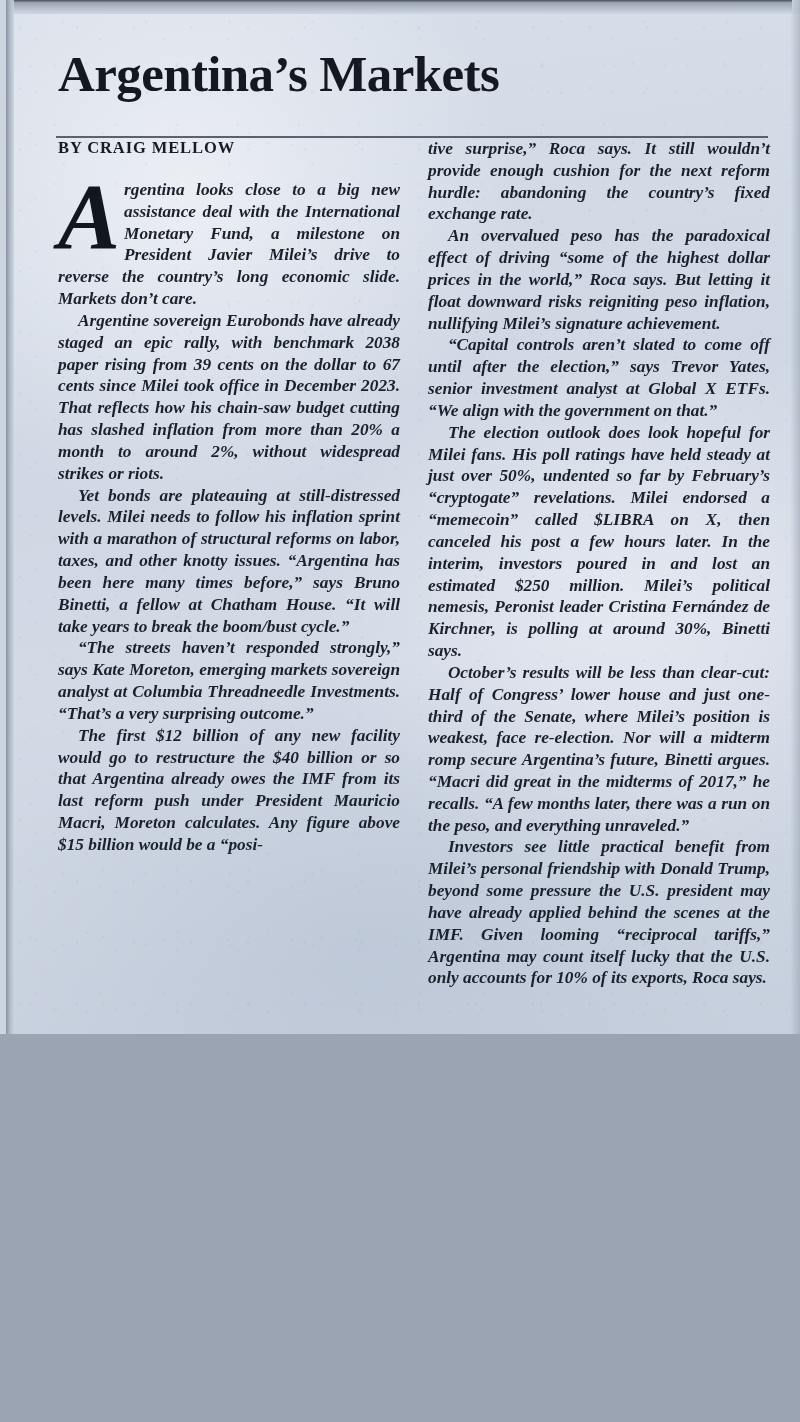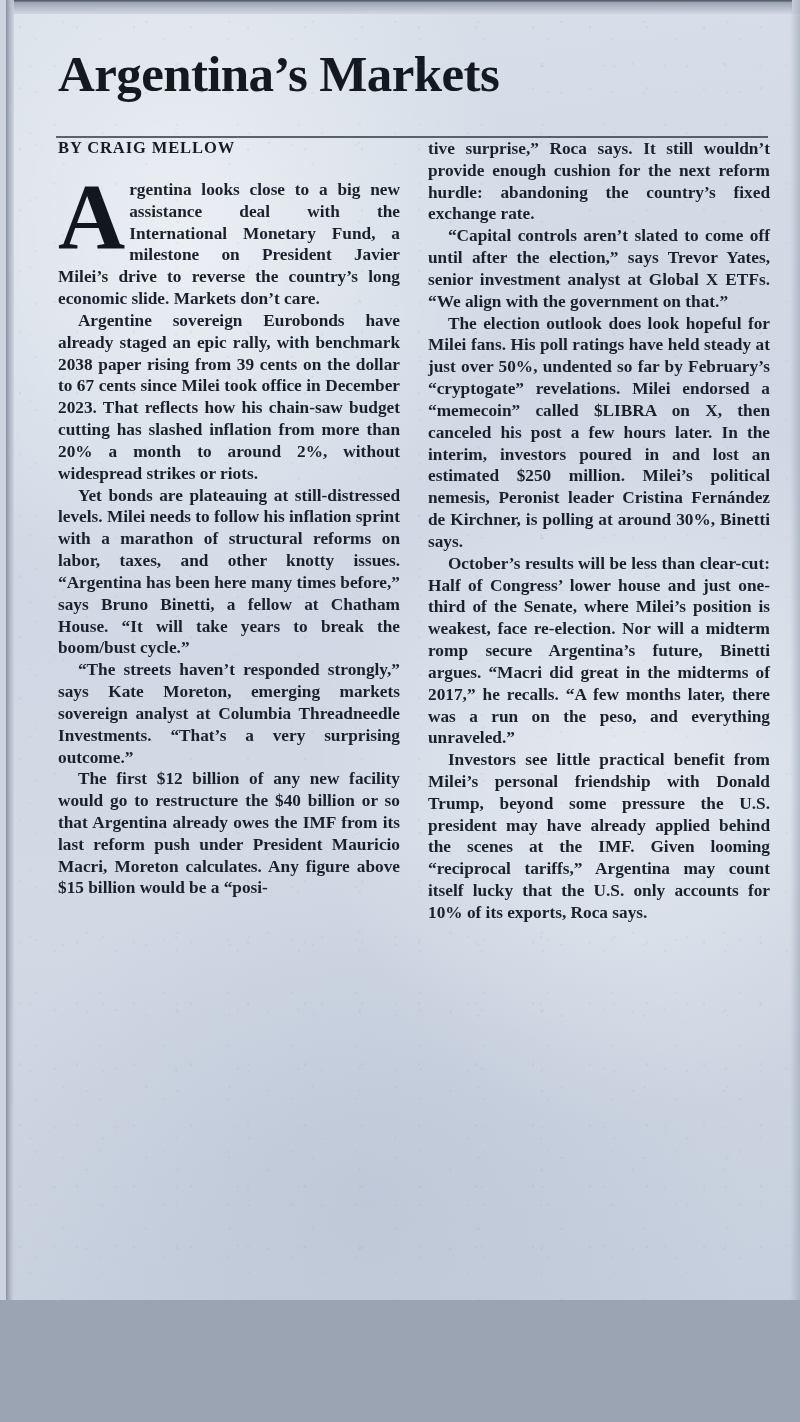--- a/index.html
+++ b/index.html
@@ -8,21 +8,21 @@
     padding: 0;
     background: #9aa4b3;
   }
   body {
     font-family: "Liberation Serif", "DejaVu Serif", serif;
   }
 
   .page {
     position: relative;
     width: 800px;
-    height: 1300px;
+    height: 1034px;
     overflow: hidden;
     background: #ccd4e0;
     box-sizing: border-box;
   }
 
   
   .paper {
     position: absolute;
     left: 12px;
     top: 14px;
@@ -135,20 +135,21 @@
     font-family: "Liberation Serif", "DejaVu Serif", serif;
     font-weight: 700;
     font-size: 17.3px;
     line-height: 1.262;
     color: #1b212c;
     text-align: justify;
     text-indent: 1.15em;
     hyphens: auto;
     -webkit-hyphens: auto;
     filter: blur(0.24px);
+    font-style: italic;
   }
   p.body.first { text-indent: 0; }
 
   
   .dropcap {
     float: left;
     font-family: "Liberation Serif", "DejaVu Serif", serif;
     font-weight: 700;
     font-size: 93px;
     line-height: 0.76;
@@ -213,20 +214,21 @@
         <p class="body">Argentine sovereign Eurobonds have already staged an epic rally, with benchmark 2038 paper rising from 39 cents on the dollar to 67 cents since Milei took office in December 2023. That reflects how his chain-saw budget cutting has slashed inflation from more than 20% a month to around 2%, without widespread strikes or riots.</p>
         <p class="body">Yet bonds are plateauing at still-distressed levels. Milei needs to follow his inflation sprint with a marathon of structural reforms on labor, taxes, and other knotty issues. “Argentina has been here many times before,” says Bruno Binetti, a fellow at Chatham House. “It will take years to break the boom/bust cycle.”</p>
         <p class="body">“The streets haven’t responded strongly,” says Kate Moreton, emerging markets sovereign analyst at Columbia Threadneedle Investments. “That’s a very surprising outcome.”</p>
         <p class="body">The first $12 billion of any new facility would go to restructure the $40 billion or so that Argentina already owes the IMF from its last reform push under President Mauricio Macri, Moreton calculates. Any figure above $15 billion would be a “posi-</p>
 
       </div>
 
       <div class="col right-col">
 
         <p class="body first">tive surprise,” Roca says. It still wouldn’t provide enough cushion for the next reform hurdle: abandoning the country’s fixed exchange rate.</p>
+        <p class="body">An overvalued peso has the paradoxical effect of driving “some of the highest dollar prices in the world,” Roca says. But letting it float downward risks reigniting peso inflation, nullifying Milei’s signature achievement.</p>
         <p class="body">“Capital controls aren’t slated to come off until after the election,” says Trevor Yates, senior investment analyst at Global X ETFs. “We align with the government on that.”</p>
         <p class="body">The election outlook does look hopeful for Milei fans. His poll ratings have held steady at just over 50%, undented so far by February’s “cryptogate” revelations. Milei endorsed a “memecoin” called $LIBRA on X, then canceled his post a few hours later. In the interim, investors poured in and lost an estimated $250 million. Milei’s political nemesis, Peronist leader Cristina Fernández de Kirchner, is polling at around 30%, Binetti says.</p>
         <p class="body">October’s results will be less than clear-cut: Half of Congress’ lower house and just one-third of the Senate, where Milei’s position is weakest, face re-election. Nor will a midterm romp secure Argentina’s future, Binetti argues. “Macri did great in the midterms of 2017,” he recalls. “A few months later, there was a run on the peso, and everything unraveled.”</p>
         <p class="body">Investors see little practical benefit from Milei’s personal friendship with Donald Trump, beyond some pressure the U.S. president may have already applied behind the scenes at the IMF. Given looming “reciprocal tariffs,” Argentina may count itself lucky that the U.S. only accounts for 10% of its exports, Roca says.</p>
 
       </div>
 
     </div>
   </div>
 

